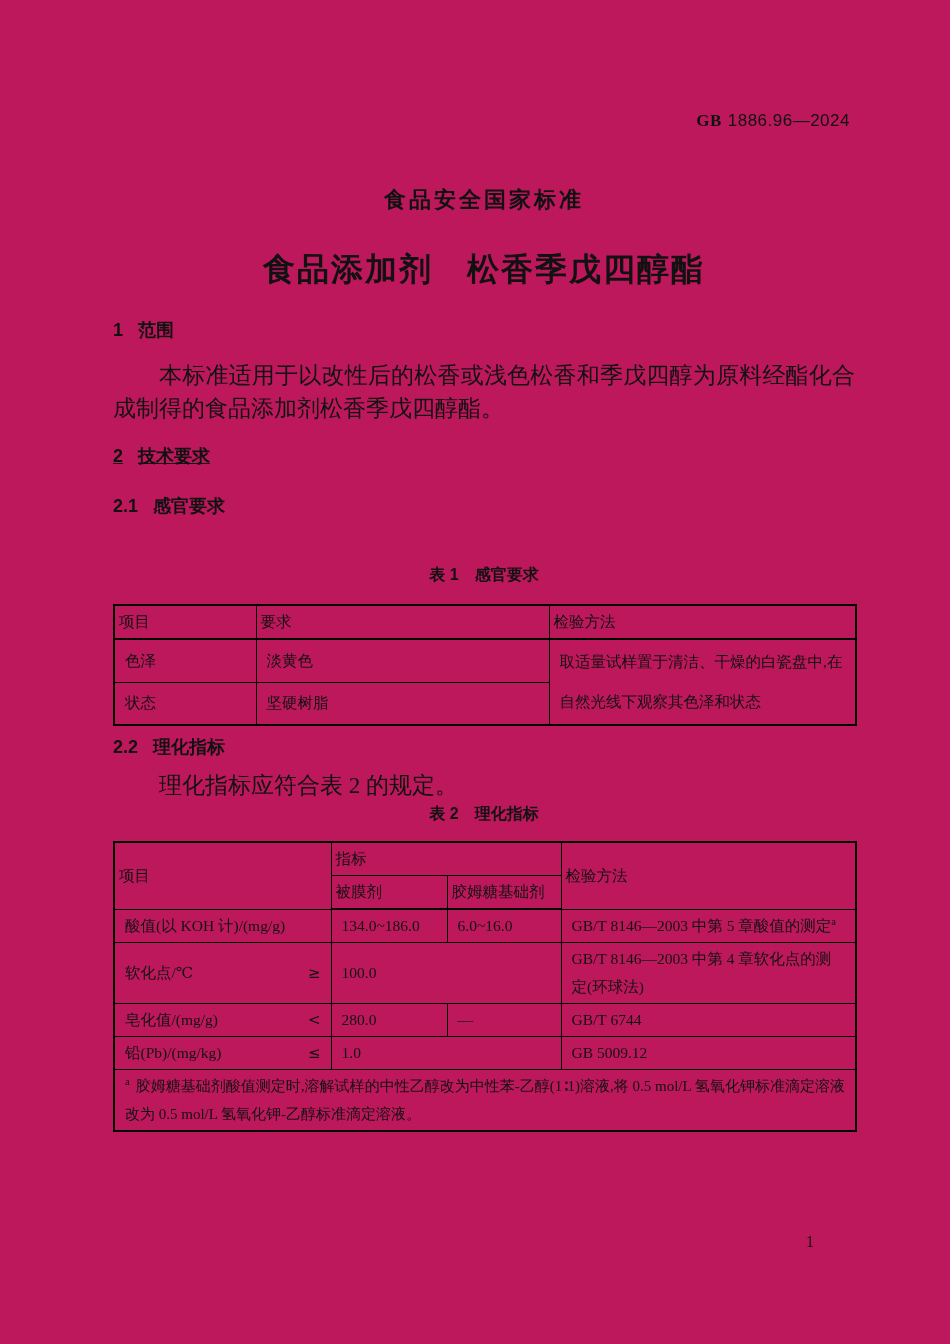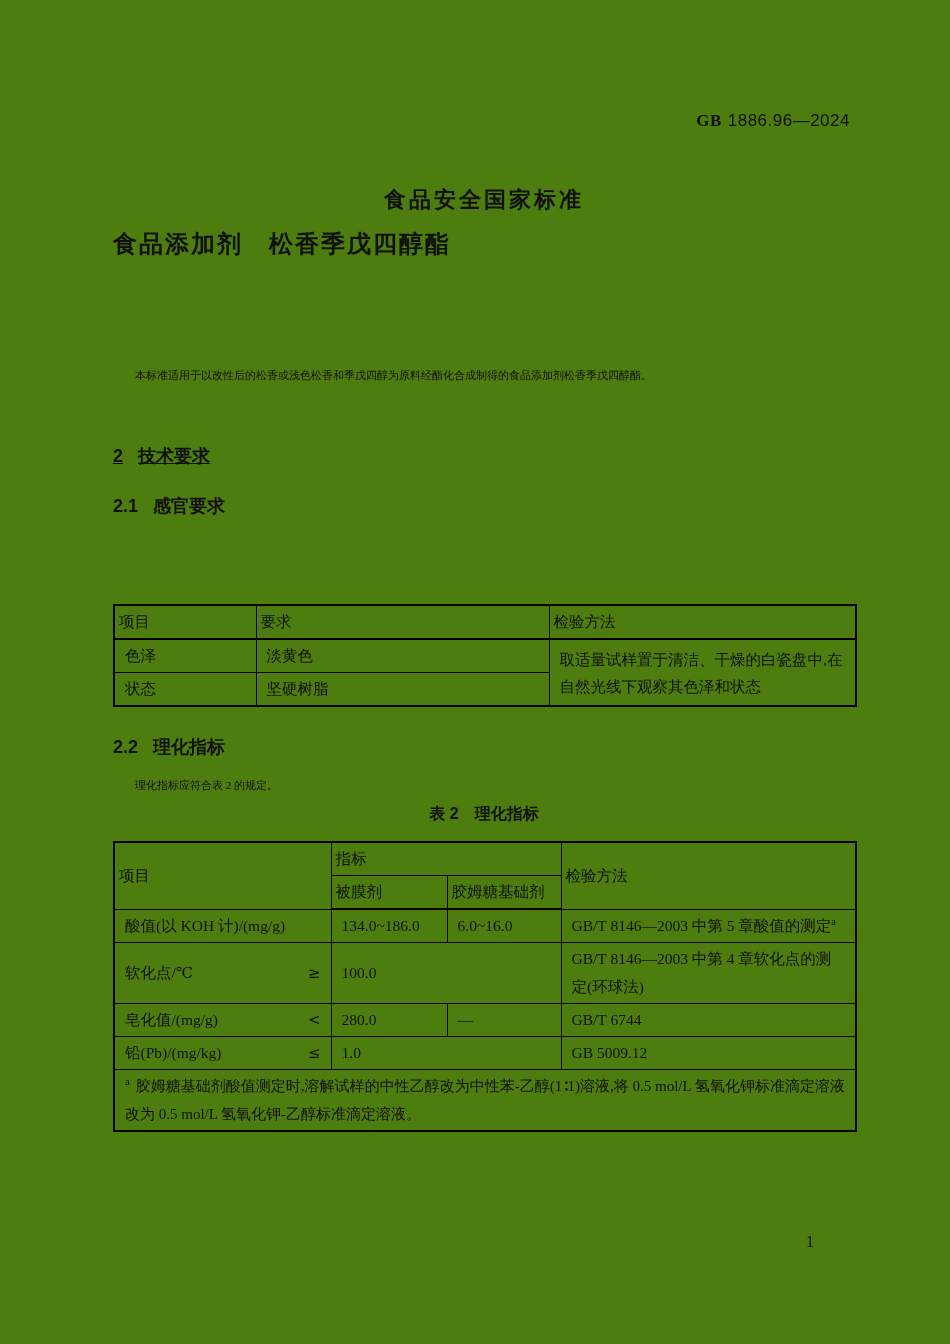--- a/index.html
+++ b/index.html
@@ -1,21 +1,21 @@
 <!DOCTYPE html>
 <html><head>
 <meta charset="utf-8">
 <style>
   * { margin: 0; padding: 0; box-sizing: border-box; }
   html, body { background: #e8e8e8; }
   .page {
     position: relative;
     width: 950px; height: 1344px;
     margin: 0 auto;
-    background: #4d7c0f;
+    background: #be185d;
     color: #111;
     font-family: "Liberation Serif", "DejaVu Serif", serif;
     overflow: hidden;
   }
   .abs { position: absolute; left: 113px; width: 742px; }
 
   .doc-code {
     top: 111px;
     text-align: right;
     font-size: 17px;
@@ -27,40 +27,41 @@
 
   .title-1 {
     top: 185px;
     text-align: center;
     font-family: "Liberation Sans", sans-serif;
     font-weight: 700;
     font-size: 22px;
     letter-spacing: 3px;
   }
   .title-2 {
-    top: 228px;
-    font-family: "Liberation Sans", sans-serif;
-    font-weight: 700;
-    font-size: 24px;
+    top: 248px;
+    text-align: center;
+    font-family: "Liberation Sans", sans-serif;
+    font-weight: 700;
+    font-size: 32px;
     letter-spacing: 2px;
   }
 
   .sec-heading {
     font-family: "Liberation Sans", sans-serif;
     font-weight: 700;
     font-size: 18px;
   }
   .sec-heading .num { margin-right: 15px; }
   .s1 { top: 318px; }
   .s2 { top: 444px; text-decoration: underline; }
   .s21 { top: 494px; }
   .s22 { top: 735px; }
 
   .body-para {
-    font-size: 11px;
+    font-size: 23px;
     line-height: 33px;
     text-align: justify;
     text-indent: 2em;
   }
   .p1 { top: 359px; }
   .p2 { top: 529px; }
   .p3 { top: 769px; }
 
   .tbl-caption {
     text-align: center;
@@ -122,47 +123,51 @@
 
 <div class="page">
 
   <div class="abs doc-code">
     <span class="prefix">GB</span><span>1886.96—2024</span>
   </div>
 
   <div class="abs title-1">食品安全国家标准</div>
   <div class="abs title-2">食品添加剂　松香季戊四醇酯</div>
 
+  <div class="abs sec-heading s1">
+    <span class="num">1</span><span>范围</span>
+  </div>
   <div class="abs body-para p1">本标准适用于以改性后的松香或浅色松香和季戊四醇为原料经酯化合成制得的食品添加剂松香季戊四醇酯。</div>
 
   <div class="abs sec-heading s2">
     <span class="num">2</span><span>技术要求</span>
   </div>
 
   <div class="abs sec-heading s21">
     <span class="num">2.1</span><span>感官要求</span>
   </div>
 
+  <div class="abs tbl-caption cap1">表 1　感官要求</div>
 
   <table class="std abs t1">
     <colgroup>
         <col style="width:142px">
         <col style="width:293px">
         <col style="width:307px">
       </colgroup>
     <tbody>
         <tr class="hdr-bottom" style="height:29px">
       <td class="hdr">项目</td>
       <td class="hdr">要求</td>
       <td class="hdr">检验方法</td>
     </tr>
     <tr style="height:30px">
       <td>色泽</td>
       <td>淡黄色</td>
-      <td rowspan="2" style="line-height:27px">取适量试样置于清洁、干燥的白瓷盘中,在自然光线下观察其色泽和状态</td>
+      <td rowspan="2" style="line-height:40px">取适量试样置于清洁、干燥的白瓷盘中,在自然光线下观察其色泽和状态</td>
     </tr>
     <tr style="height:29px">
       <td>状态</td>
       <td>坚硬树脂</td>
     </tr>
   </tbody>
     </table>
 
   <div class="abs sec-heading s22">
     <span class="num">2.2</span><span>理化指标</span>

